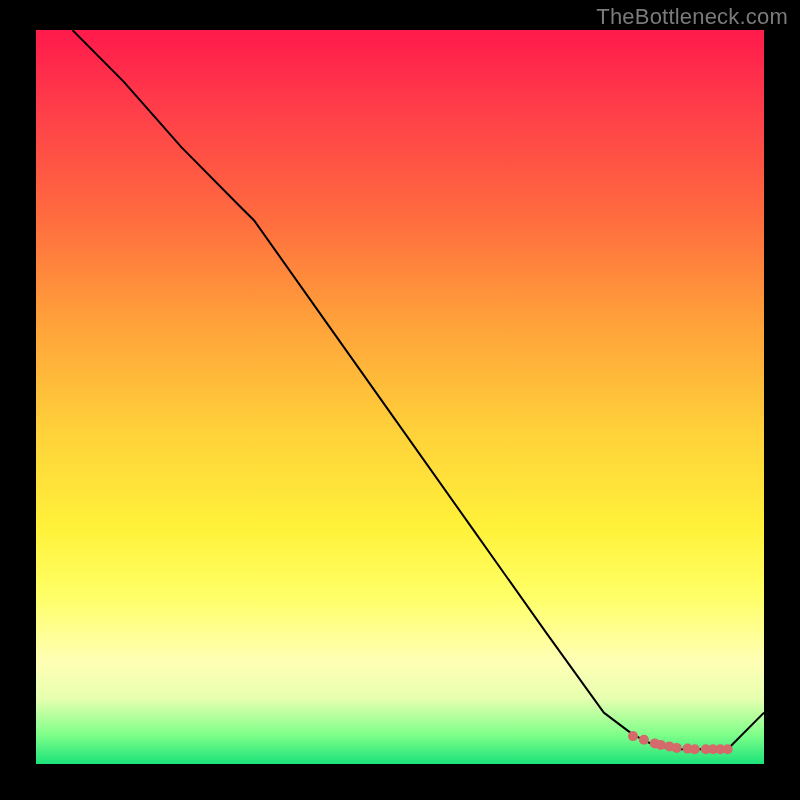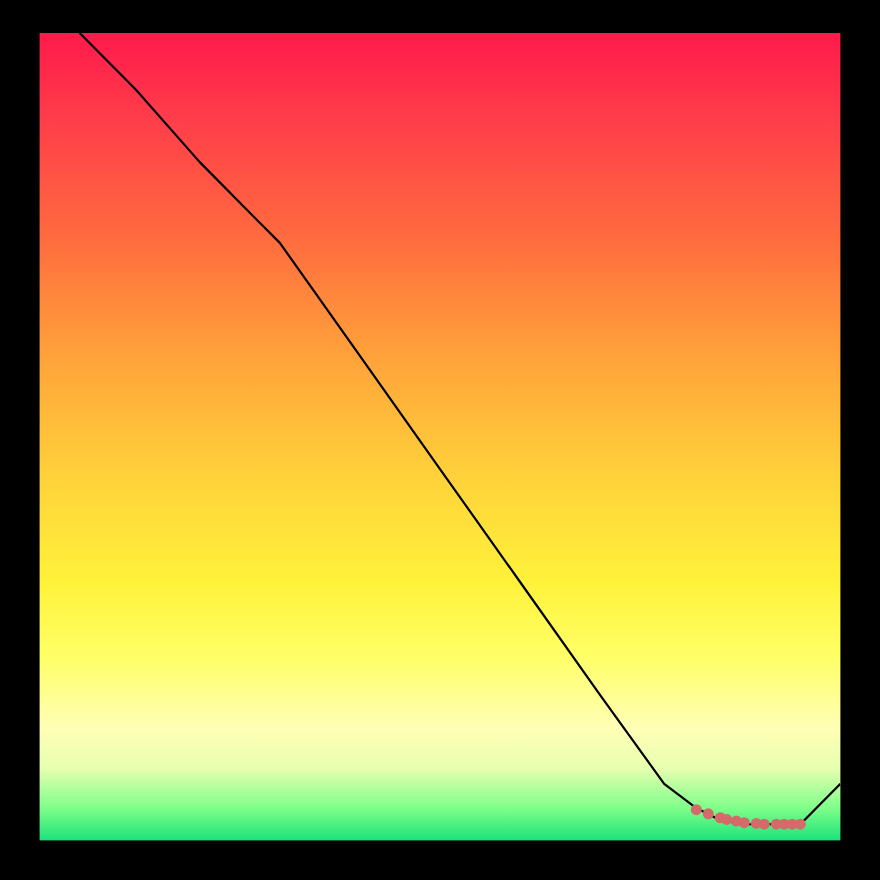--- a/index.html
+++ b/index.html
@@ -86,13 +86,14 @@
         <circle cx="640.6" cy="717.9" r="5" fill="#d46a6a"></circle>
         <circle cx="651.6" cy="718.6" r="5" fill="#d46a6a"></circle>
         <circle cx="658.8" cy="719.3" r="5" fill="#d46a6a"></circle>
         <circle cx="669.8" cy="719.3" r="5" fill="#d46a6a"></circle>
         <circle cx="677.0" cy="719.3" r="5" fill="#d46a6a"></circle>
         <circle cx="684.3" cy="719.3" r="5" fill="#d46a6a"></circle>
         <circle cx="691.6" cy="719.3" r="5" fill="#d46a6a"></circle>
       </g>
   </svg>
 
+  <div class="watermark">TheBottleneck.com</div>
 </div>
 
 </body></html>

